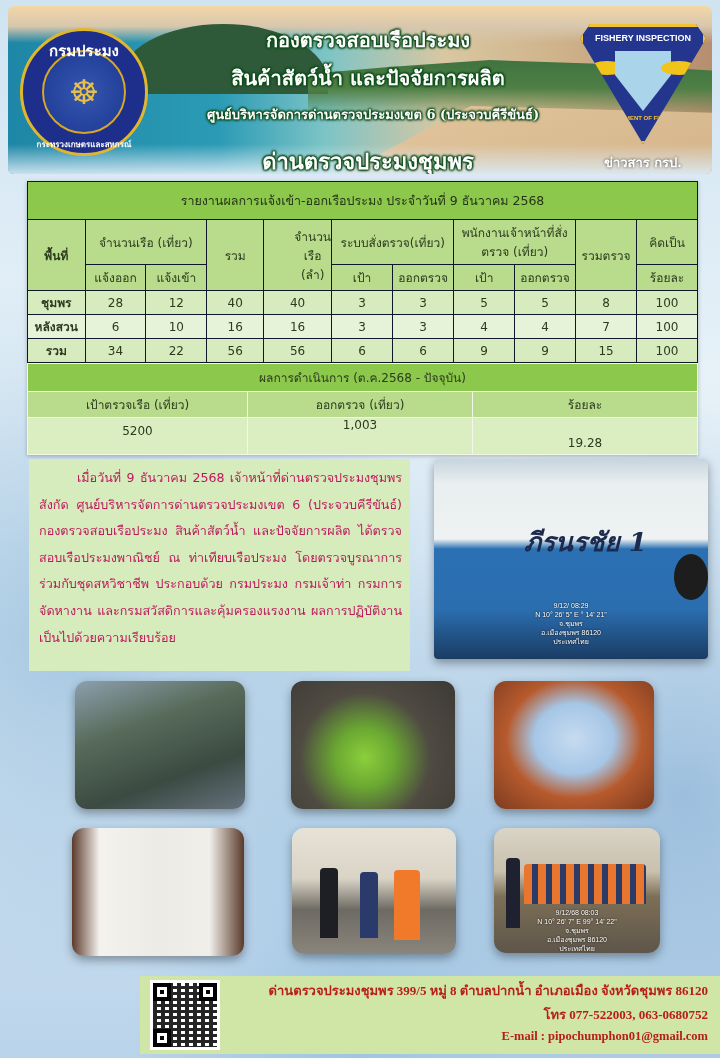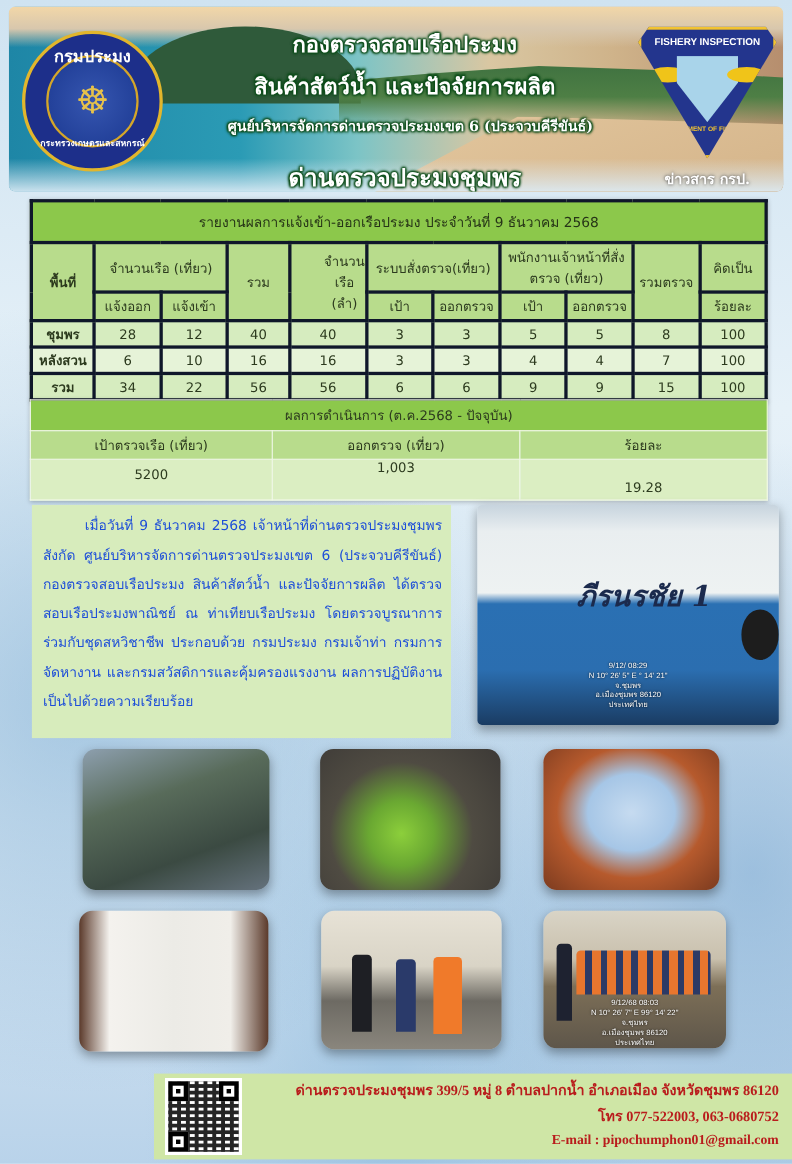--- a/index.html
+++ b/index.html
@@ -49,21 +49,21 @@
     width: 84px; height: 84px; border-radius: 50%;
     background: radial-gradient(circle, #3656b0 0%, #23419a 70%);
     border: 2px solid #d4a629; display: flex; align-items: center; justify-content: center;
     color: #e6c14a; font-size: 34px;
   }
   .logo-left .arc-top, .logo-left .arc-bot {
     position: absolute; left: 0; width: 100%; text-align: center;
     color: #fff; font-weight: bold; font-family: "Liberation Sans", sans-serif;
   }
   .logo-left .arc-top { top: 8px; font-size: 15px; }
-  .logo-left .arc-bot { bottom: 16px; font-size: 8px; }
+  .logo-left .arc-bot { bottom: 2px; font-size: 8px; }
 
   .logo-right {
     position: absolute; left: 572px; top: 18px; width: 126px; height: 120px;
     background: #23358d; border: 3px solid #f2c331;
     clip-path: polygon(8% 0, 92% 0, 100% 12%, 50% 100%, 0 12%);
   }
   .logo-right .shield {
     position: absolute; left: 32px; top: 24px; width: 56px; height: 60px;
     background: #a9d4ea; clip-path: polygon(0 0, 100% 0, 100% 40%, 50% 100%, 0 40%);
   }
@@ -93,21 +93,21 @@
     position: absolute; left: 596px; top: 146px; color: #fff; font-size: 13px; font-weight: bold;
     font-family: "DejaVu Serif", serif; text-shadow: 0 0 3px #333;
   }
 
   
   .daily {
     position: absolute; left: 27px; top: 181px; width: 671px; height: 182px;
     border-collapse: collapse; background: #dbeec2; font-size: 12px; color: #2c3a1e;
     box-shadow: 0 1px 4px rgba(0,0,0,0.25);
   }
-  .daily td, .daily th { border: 3px solid #0f172a; text-align: center; font-weight: normal; }
+  .daily td, .daily th { border: 1px solid #0f172a; text-align: center; font-weight: normal; }
   .daily .cap td { background: #8cc84b; color: #263417; height: 38px; font-size: 12.5px; }
   .daily .hdr th { background: #b8dc8c; }
   .daily .hdr1 th { height: 45px; }
   .daily .hdr2 th { height: 26px; }
   .daily tbody td { height: 24px; }
   .daily tbody tr:nth-child(odd) td { background: #d6ecbf; }
   .daily tbody tr:nth-child(even) td { background: #e6f3d8; }
   .daily td.area { font-weight: bold; }
 
   
@@ -118,21 +118,21 @@
   }
   .summary td, .summary th { border: 1px solid #f2f8e8; text-align: center; font-weight: normal; }
   .summary .cap td { background: #8cc84b; height: 28px; }
   .summary .hdr th { background: #b8dc8c; height: 26px; }
   .summary .val td { background: #dbeec2; height: 33px; }
 
   
   .narrative {
     position: absolute; left: 29px; top: 459px; width: 381px; height: 212px;
     background: #d7ecbc; padding: 6px 8px 0 10px;
-    font-size: 12.6px; line-height: 26.6px; color: #1d4ed8; text-align: justify;
+    font-size: 12.6px; line-height: 26.6px; color: #be185d; text-align: justify;
     text-indent: 38px;
   }
 
   
   .photo {
     position: absolute; border-radius: 12px; overflow: hidden;
     box-shadow: 0 4px 10px rgba(0,0,0,0.35);
   }
   .photo .stamp {
     position: absolute; left: 0; width: 100%; text-align: center; color: #fff;

